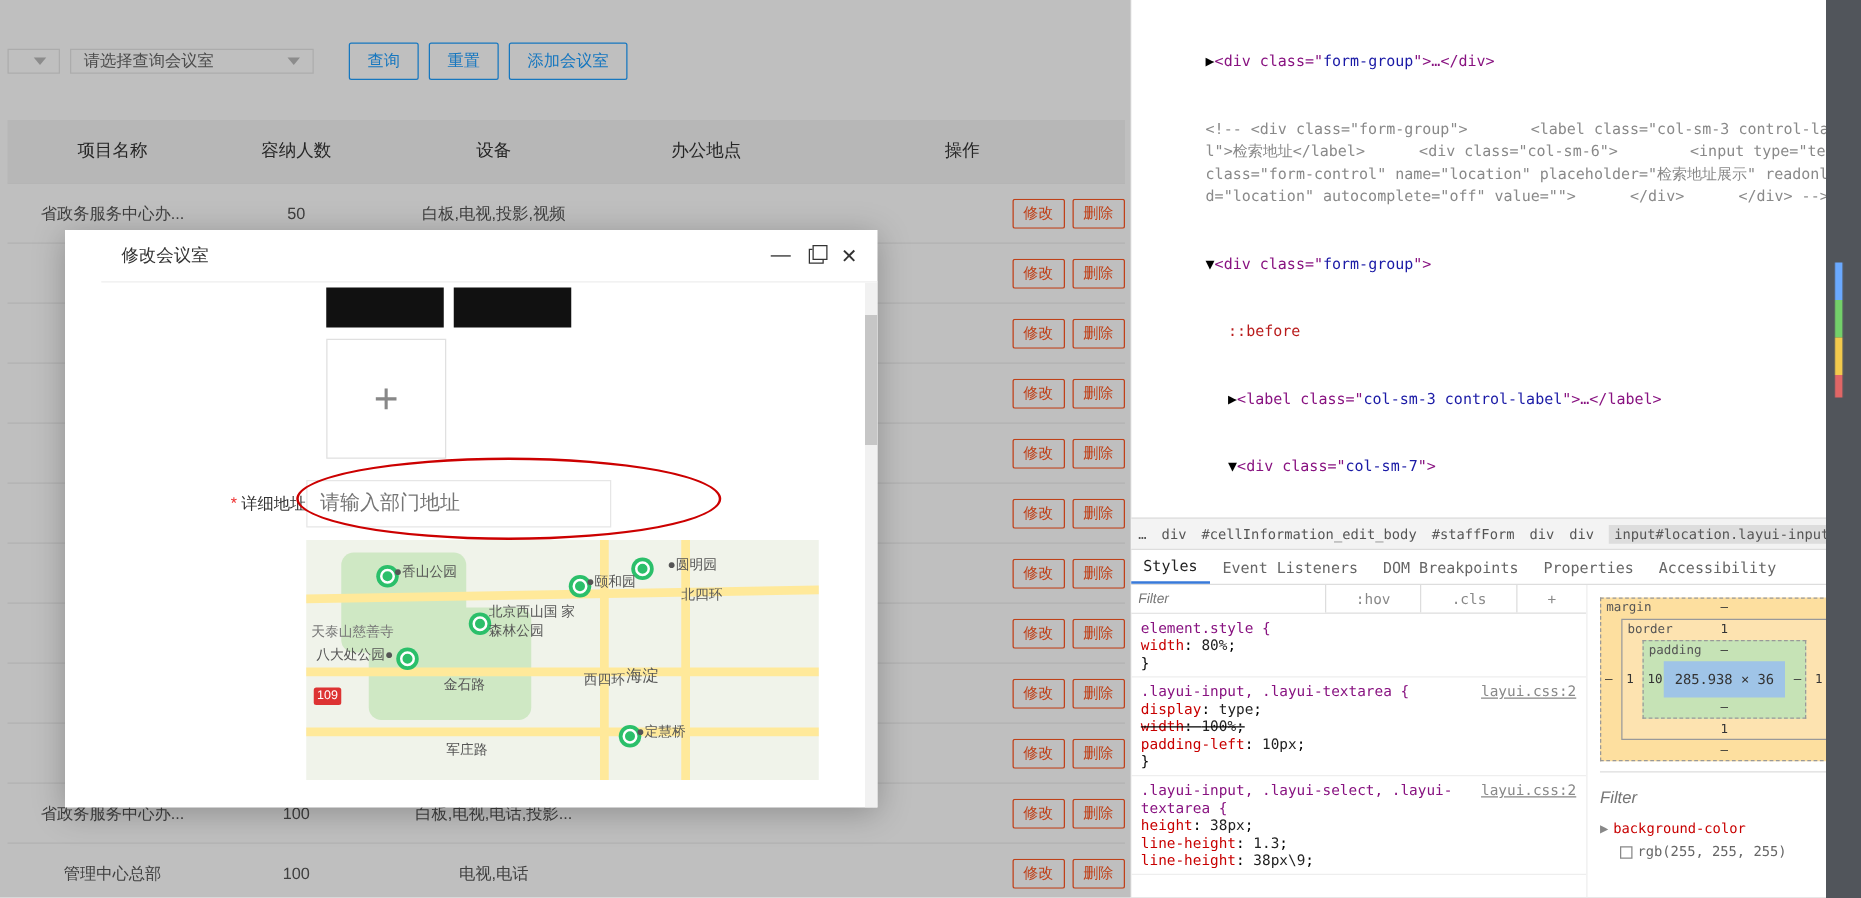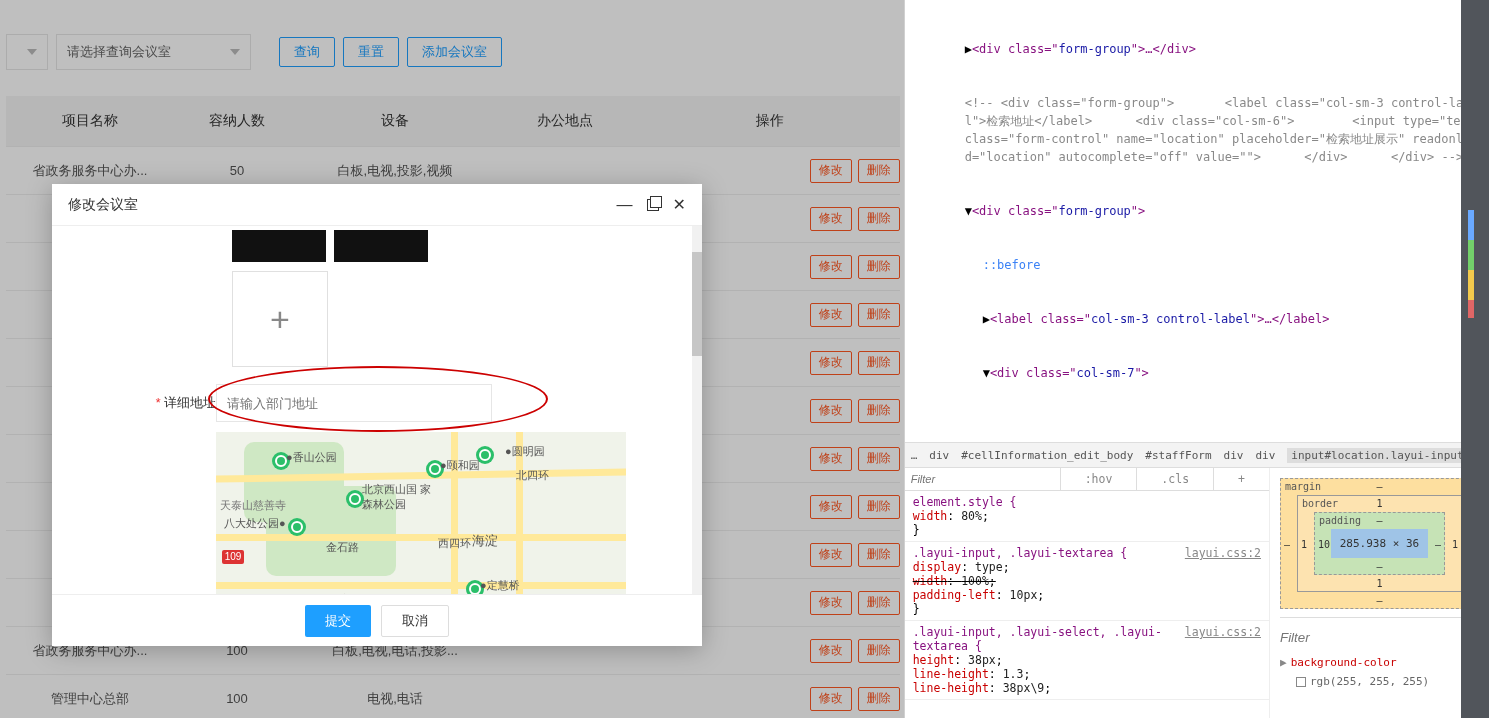--- a/index.html
+++ b/index.html
@@ -5,50 +5,50 @@
 * { margin: 0; padding: 0; box-sizing: border-box; }
 body { font-family: "Microsoft YaHei", Arial, sans-serif; font-size: 13px; background: #fff; overflow: hidden; }
 .viewport { width: 1489px; height: 718px; display: flex; position: relative; }
 
 
 .app-area { width: 932px; height: 100%; position: relative; background: #fff; }
 .dim-overlay { position: absolute; inset: 0; background: rgba(0,0,0,0.25); z-index: 2; }
 
 
 .toolbar { position: absolute; top: 34px; left: 6px; display: flex; align-items: center; gap: 8px; }
-.select-box { height: 36px; border: 1px solid #e6e6e6; background: #fff; display: flex; align-items: center; padding: 0 10px; color: #666; }
+.select-box { height: 20px; border: 1px solid #e6e6e6; background: #fff; display: flex; align-items: center; padding: 0 10px; color: #666; }
 .select-narrow { width: 42px; justify-content: flex-end; }
 .select-wide { width: 195px; justify-content: space-between; }
 .arrow-down { width: 0; height: 0; border-left: 5px solid transparent; border-right: 5px solid transparent; border-top: 6px solid #bbb; }
 .btn-outline { height: 30px; padding: 0 14px; border: 1px solid #1E9FFF; color: #1E9FFF; background: #fff; border-radius: 2px; font-size: 13px; }
 
 
 .data-table { position: absolute; top: 96px; left: 6px; right: 4px; }
 .thead { display: flex; background: #f5f5f5; color: #333; height: 50px; align-items: center; font-size: 14px; }
 .th { text-align: center; }
 .c1 { width: 168px; } .c2 { width: 126px; } .c3 { width: 190px; } .c4 { width: 150px; } .c5 { flex: 1; }
 .trow { display: flex; height: 48px; align-items: center; border-top: 1px solid #eee; color: #555; }
 .trow .td { text-align: center; overflow: hidden; white-space: nowrap; text-overflow: ellipsis; }
 .ops { display: flex; justify-content: flex-end; gap: 6px; }
 .op-btn { height: 24px; padding: 0 8px; border: 1px solid #ff5722; color: #ff5722; background: #fff; font-size: 12px; border-radius: 2px; }
 
 
-.modal { position: absolute; z-index: 5; top: 184px; left: 52px; width: 650px; height: 462px; background: #fff; box-shadow: 0 4px 24px rgba(0,0,0,0.25); display: flex; flex-direction: column; }
+.modal { position: absolute; z-index: 5; top: 184px; left: 52px; width: 650px; height: 462px; background: #fff; box-shadow: 0 4px 24px rgba(0,0,0,0.25); display: flex; flex-direction: column; padding-left: 29px; }
 .modal-head { height: 42px; display: flex; align-items: center; justify-content: space-between; padding: 0 16px; border-bottom: 1px solid #eee; }
 .modal-title { color: #333; font-size: 14px; }
 .modal-icons { display: flex; gap: 14px; align-items: center; }
 .modal-icons span { font-size: 16px; color: #333; cursor: pointer; }
 .modal-body { flex: 1; position: relative; overflow: hidden; }
 .upload-tile { position: absolute; top: 45px; left: 180px; width: 96px; height: 96px; border: 1px solid #e0e0e0; display: flex; align-items: center; justify-content: center; font-size: 34px; color: #888; }
 .dark-pills { position: absolute; top: 4px; left: 180px; display: flex; gap: 8px; }
 .dark-pill { width: 94px; height: 32px; background: #111; }
 .field-row { position: absolute; top: 158px; left: 84px; display: flex; align-items: center; }
 .field-label { width: 80px; text-align: right; color: #333; font-size: 13px; font-family: Liberation Mono, monospace; }
 .req { color: #e33; margin-right: 2px; }
-.field-input { width: 276px; height: 38px; border: 1px solid #e6e6e6; padding-left: 10px; font-size: 13px; color: #8b5cf6; }
+.field-input { width: 244px; height: 38px; border: 1px solid #e6e6e6; padding-left: 10px; font-size: 16px; color: #8b5cf6; }
 .ellipse1 { position: absolute; top: 140px; left: 156px; width: 340px; height: 66px; border: 2px solid #c00; border-radius: 50%; }
 .map { position: absolute; top: 206px; left: 164px; width: 410px; height: 192px; background: #f0f3ea; overflow: hidden; }
 .road { position: absolute; background: #ffe99a; }
 .r1 { top: 40px; left: -10px; width: 430px; height: 7px; transform: rotate(-1deg);}
 .r2 { top: 102px; left: -10px; width: 430px; height: 7px; }
 .r3 { top: 150px; left: -10px; width: 430px; height: 7px; }
 .r4 { top: -10px; left: 235px; width: 7px; height: 210px; }
 .r5 { top: -10px; left: 300px; width: 7px; height: 210px; }
 .park { position: absolute; background: #cfe8c4; border-radius: 10px; }
 .p1 { top: 10px; left: 28px; width: 100px; height: 80px; }
@@ -319,33 +319,29 @@
           <div class="maplabel" style="top:160px;left:112px">军庄路</div>
 
           <div class="maplabel" style="top:36px;left:300px">北四环</div>
           <div class="maplabel" style="top:104px;left:222px">西四环</div>
           <div class="maplabel" style="top:100px;left:256px;font-size:13px">海淀</div>
           <div class="maplabel" style="top:146px;left:264px">●定慧桥</div>
 
           <div class="shield">109</div>
         </div>
       </div>
-      <div class="modal-foot">
-        <button class="btn-primary">提交</button>
-        <button class="btn-default">取消</button>
-      </div>
     </div>
   </div>
 
   <div class="devtools">
     <div class="elements">
       <div style="padding-left:50px;">▶<span class="tag">&lt;div class="</span><span class="val">form-group</span><span class="tag">"&gt;…&lt;/div&gt;</span></div>
       <div style="padding-left:50px;color:#898989"><span>&lt;!-- &lt;div class="form-group"&gt;       &lt;label class="col-sm-3 control-label"&gt;</span><span>检索地址</span><span>&lt;/label&gt;      &lt;div class="col-sm-6"&gt;        &lt;input type="text" class="form-control" name="location" placeholder="检索地址展示" readonly id="location" autocomplete="off" value=""&gt;      &lt;/div&gt;      &lt;/div&gt; --&gt;</span></div>
       <div style="padding-left:50px;">▼<span class="tag">&lt;div class="</span><span class="val">form-group</span><span class="tag">"&gt;</span></div>
-      <div style="padding-left:68px;color:#3b82f6">::before</div>
+      <div style="padding-left:68px;color:#b91c1c">::before</div>
       <div style="padding-left:68px;">▶<span class="tag">&lt;label class="</span><span class="val">col-sm-3 control-label</span><span class="tag">"&gt;…&lt;/label&gt;</span></div>
       <div style="padding-left:68px;">▼<span class="tag">&lt;div class="</span><span class="val">col-sm-7</span><span class="tag">"&gt;</span></div>
       
       
       
       
       
       
       
     </div>
@@ -353,20 +349,27 @@
     <div class="crumb">
       <span>…</span>
       <span>div</span>
       <span>#cellInformation_edit_body</span>
       <span>#staffForm</span>
       <span>div</span>
       <span>div</span>
       <span class="sel2">input#location.layui-input</span>
     </div>
 
+    <div class="styles-tabs">
+      <span class="active">Styles</span>
+      <span>Event Listeners</span>
+      <span>DOM Breakpoints</span>
+      <span>Properties</span>
+      <span>Accessibility</span>
+    </div>
 
     <div class="styles-panel">
       <div class="css-rules">
         <div class="filter-row">
           <input placeholder="Filter" style="">
           <span class="hov">:hov</span>
           <span class="hov">.cls</span>
           <span class="hov">+</span>
         </div>
         <div class="rule">

